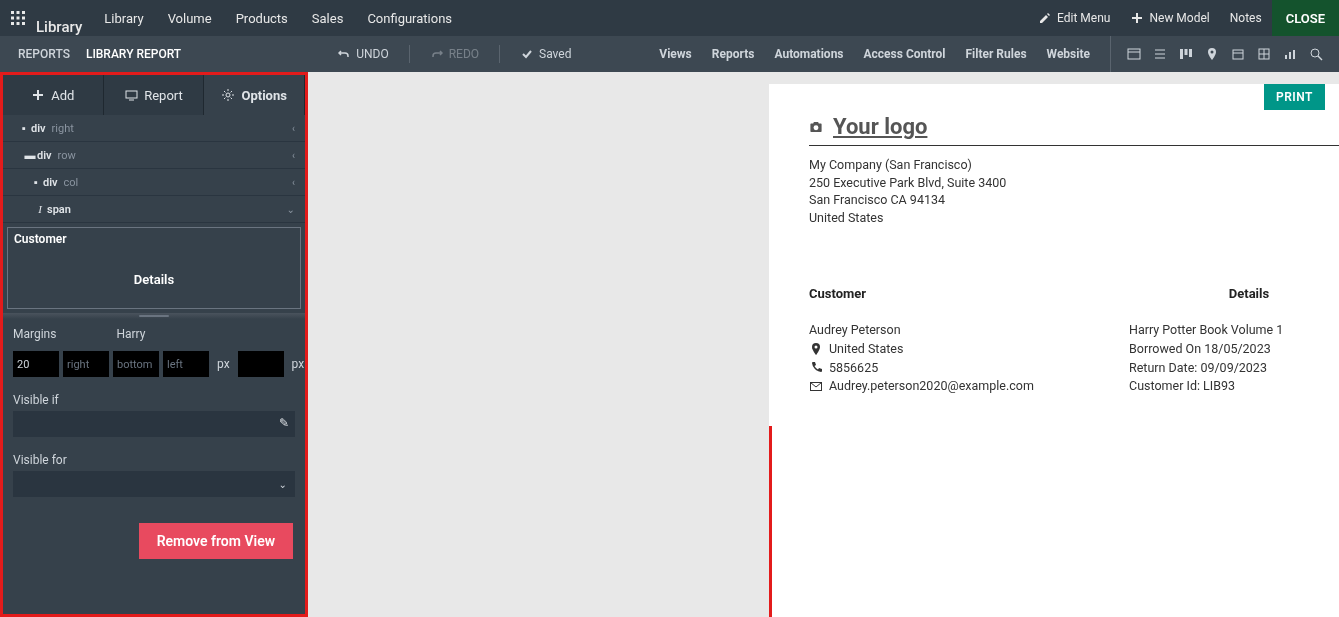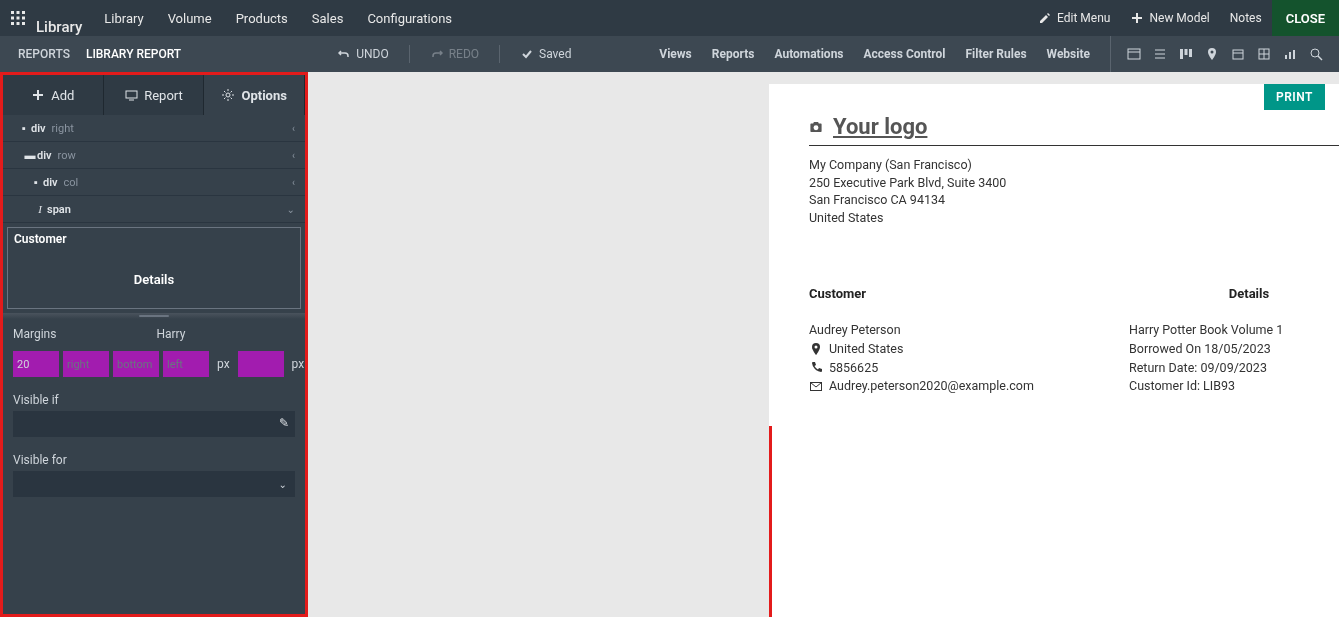--- a/index.html
+++ b/index.html
@@ -48,22 +48,22 @@
 
 .edit-area { border:1px solid #6a7480; margin:4px; height:82px; background:#36414b; display:flex; flex-direction:column; }
 .edit-header { padding:4px 6px; font-size:12px; font-weight:600; color:#fff; }
 .edit-body { flex:1; display:flex; align-items:center; justify-content:center; font-size:13px; font-weight:600; color:#fff; }
 .edit-grip { height:6px; background:linear-gradient(#4a535d,#36414b); display:flex; justify-content:center; align-items:center; }
 .edit-grip::after { content:""; width:30px; height:2px; background:#6a7480; border-radius:1px; }
 
 .form-sec { padding:8px 10px; }
 .form-label { font-size:12px; color:#cfd5db; margin-bottom:4px; }
 .form-row { display:flex; gap:4px; align-items:center; }
-.margin-labels { display:flex; gap:100px; margin-bottom:6px; }
-.fin { width:46px; height:26px; background:#a21caf; border:none; color:#cfd5db; font-size:11px; padding:0 4px; }
+.margin-labels { display:flex; gap:60px; margin-bottom:6px; }
+.fin { width:46px; height:26px; background:#000000; border:none; color:#cfd5db; font-size:11px; padding:0 4px; }
 .fin::placeholder { color:#6a7480; }
 .unit { font-size:12px; color:#cfd5db; padding:0 4px; }
 .full-input { width:100%; height:26px; background:#2a3540; border:none; position:relative; }
 .pencil { position:absolute; right:6px; top:5px; color:#e0e4e8; font-size:12px; }
 .dropdown { width:100%; height:26px; background:#2a3540; border:none; display:flex; align-items:center; justify-content:flex-end; padding-right:8px; }
 .dropdown-chev { color:#cfd5db; font-size:10px; }
 
 .remove-btn { margin:18px 12px 12px auto; display:block; background:#e84a5f; color:#fff; border:none; padding:10px 18px; font-size:14px; font-weight:600; cursor:pointer; }
 
 
@@ -333,20 +333,21 @@
       </div>
     </div>
 
     <div class="form-sec">
       <div class="form-label">Visible for</div>
       <div class="dropdown">
         <span class="dropdown-chev">⌄</span>
       </div>
     </div>
 
+    <button class="remove-btn">Remove from View</button>
   </div>
 
   <div class="arrow-annot">
     <svg width="110" height="110" viewBox="0 0 110 110">
       <path fill="none" stroke="#e31b1b" stroke-width="4" d="M10 30 H55 V8 L100 50 L55 92 V70 H10 Z"></path>
     </svg>
   </div>
 
   <div class="canvas-wrap">
     <button class="print-btn">PRINT</button>

